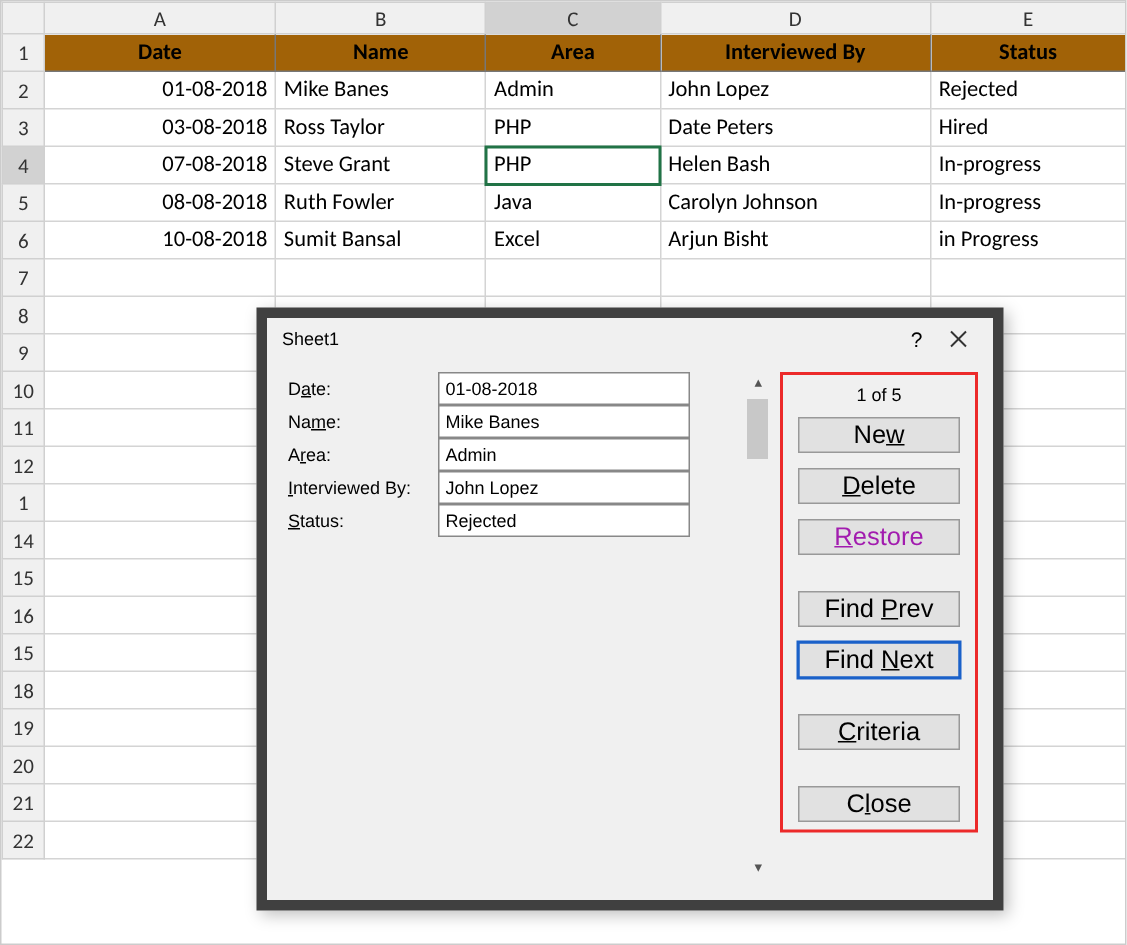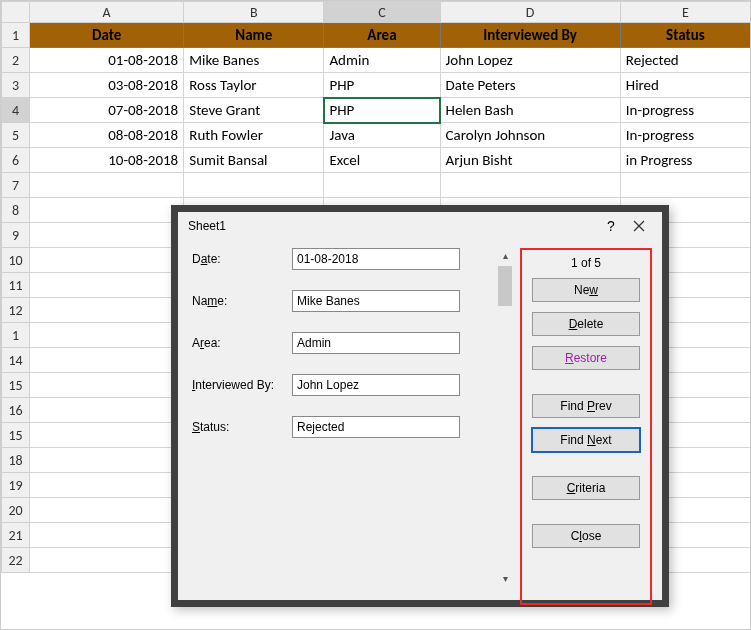--- a/index.html
+++ b/index.html
@@ -83,21 +83,21 @@
     display: flex;
     padding: 10px 10px 10px 14px;
     gap: 6px;
   }
   .fields {
     flex: 1;
   }
   .fieldrow {
     display: flex;
     align-items: center;
-    margin-bottom: 20px;
+    margin-bottom: 0;
   }
   .fieldlabel {
     width: 100px;
     font-size: 12px;
   }
   .fieldlabel .ul { text-decoration: underline; }
   .fieldinput {
     width: 168px;
     height: 22px;
     border: 1px solid #888;
@@ -130,35 +130,35 @@
     left: 1px;
     width: 14px;
     height: 40px;
     background: #c8c8c8;
   }
   .btns {
     width: 132px;
     text-align: center;
     border: 2px solid #ec2a2a;
     padding: 4px 10px 8px 10px;
-    height: 357px;
+    height: 307px;
   }
   .counter {
     font-size: 12px;
     margin: 2px 0 8px 0;
   }
   .btn {
     display: block;
     width: 100%;
     height: 24px;
     margin-bottom: 10px;
     background: #e1e1e1;
     border: 1px solid #999;
     font-family: inherit;
-    font-size: 12px;
+    font-size: 17px;
     cursor: pointer;
   }
   .btn .ul { text-decoration: underline; }
   .btn.disabled {
     color: #a21caf;
     cursor: default;
   }
   .btn.focused {
     outline: 2px solid #1a61c9;
     outline-offset: -1px;

